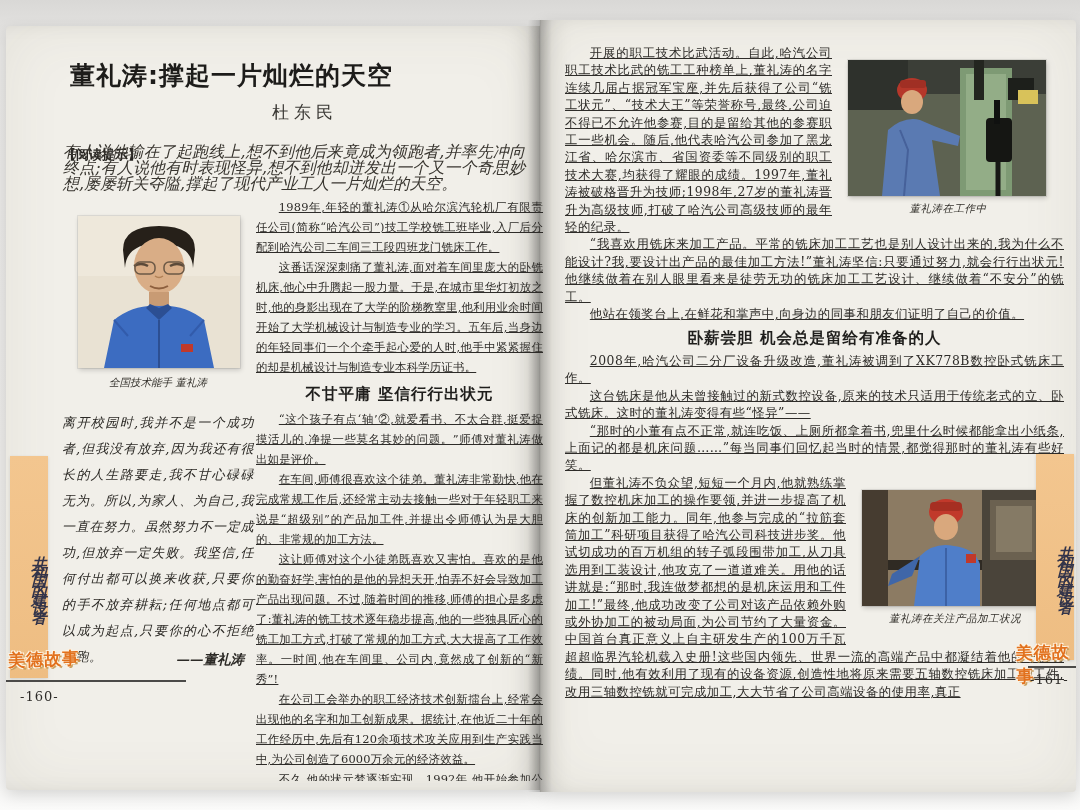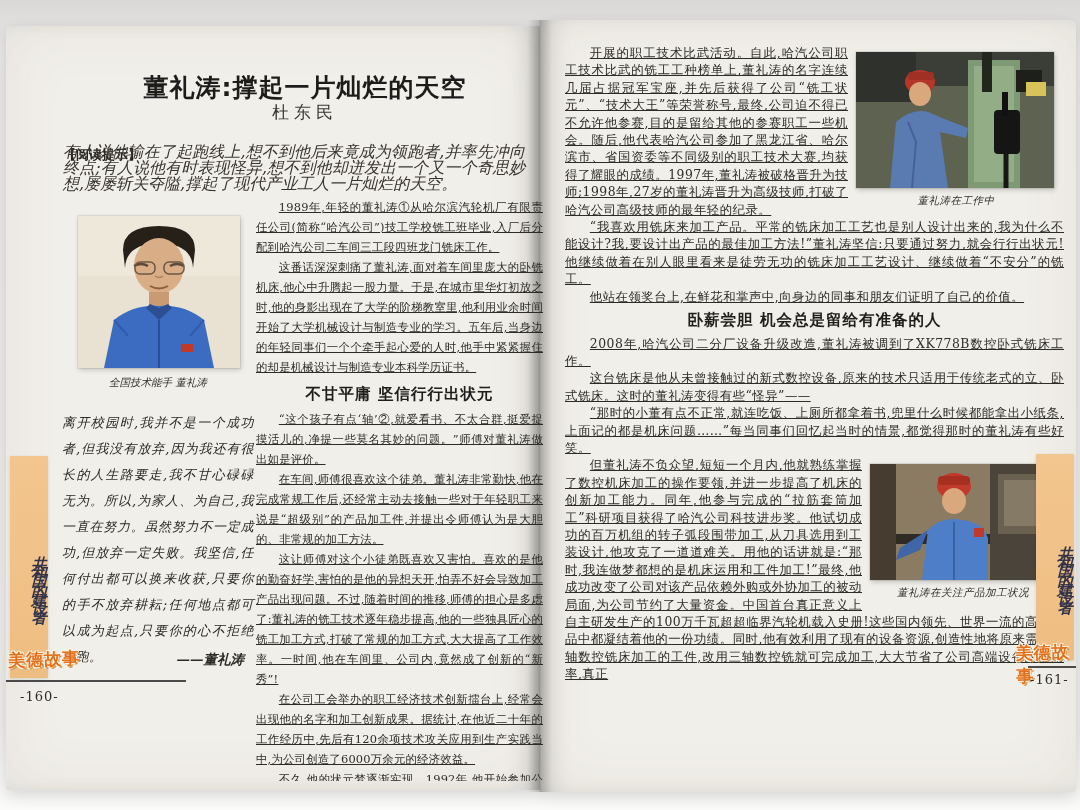--- a/index.html
+++ b/index.html
@@ -10,21 +10,21 @@
   
   .paper { position:absolute; background:#f1efe9; }
   .paper-left  { left:6px;  top:26px; width:534px; height:764px; border-radius:4px 0 0 4px;
                  box-shadow: inset -20px 0 30px -18px rgba(0,0,0,.28), inset 0 0 60px rgba(95,85,60,.08), 0 5px 16px rgba(0,0,0,.14); }
   .paper-right { left:540px; top:20px; width:536px; height:772px; border-radius:0 4px 4px 0;
                  box-shadow: inset 18px 0 28px -16px rgba(0,0,0,.25), inset 0 0 60px rgba(95,85,60,.08), 0 5px 16px rgba(0,0,0,.14); }
   .spine { position:absolute; left:528px; top:20px; width:24px; height:772px;
            background:linear-gradient(90deg, rgba(0,0,0,0) 0%, rgba(0,0,0,.16) 45%, rgba(0,0,0,.22) 50%, rgba(0,0,0,.14) 55%, rgba(0,0,0,0) 100%); }
 
   
-  .title { position:absolute; left:70px; top:54px; width:470px; text-align:center;
+  .title { position:absolute; left:70px; top:42px; width:470px; 
            font-family:"DejaVu Sans","Liberation Sans",sans-serif; font-weight:bold;
            font-size:25px; letter-spacing:1px; color:#1d1c1a; }
   .author { position:absolute; left:70px; top:101px; width:470px; text-align:center;
             font-size:17px; letter-spacing:5px; color:#3a3834; }
   .hint-label { position:absolute; left:63px; top:146px; font-family:Liberation Sans, sans-serif;
                 font-weight:bold; font-size:13px; color:#262421; }
   .hint-text { position:absolute; left:63px; top:144px; width:462px; font-size:16px; line-height:16px;
                font-style:italic; text-align:justify; color:#38352f; }
 
   .portrait { position:absolute; left:78px; top:216px; width:162px; height:152px; margin:0;
@@ -40,21 +40,21 @@
 
   .left-body { position:absolute; left:256px; top:197px; width:287px; height:584px; overflow:hidden;
                font-size:11.4px; line-height:20px; letter-spacing:.2px; text-align:justify; }
   .left-body p, .right-flow p { margin:0; text-indent:2em;text-decoration:underline; }
   .section-head { font-family:"DejaVu Sans","Liberation Sans",sans-serif; font-weight:bold;
                   font-size:15.5px; text-align:center; margin:7px 0 5px 0; letter-spacing:1px; color:#1f1e1c; }
 
   
   .right-flow { position:absolute; left:565px; top:44px; width:499px; height:740px; overflow:hidden;
                 font-size:12.4px; line-height:17.4px; letter-spacing:.5px; text-align:justify; }
-  figure.fig { margin:8px; }
+  figure.fig { margin:16px; }
   .fig-top { float:right; width:200px; margin:0 0 6px 12px; }
   .fig-bottom { float:right; width:186px; margin:2px 0 6px 10px; }
   .fig img, .fig svg { display:block; }
   .fig .ph { box-shadow:0 0 0 1px rgba(0,0,0,.08), 1px 2px 5px rgba(0,0,0,.2); }
   figcaption { text-align:center; font-size:10.5px; font-style:italic; color:#33302b; margin-top:4px; }
   .pwrap { overflow:visible; }
 
   
   .band { position:absolute; width:38px; background:linear-gradient(180deg,#f3c68f,#eebd82);
           writing-mode:vertical-rl; text-orientation:upright;

